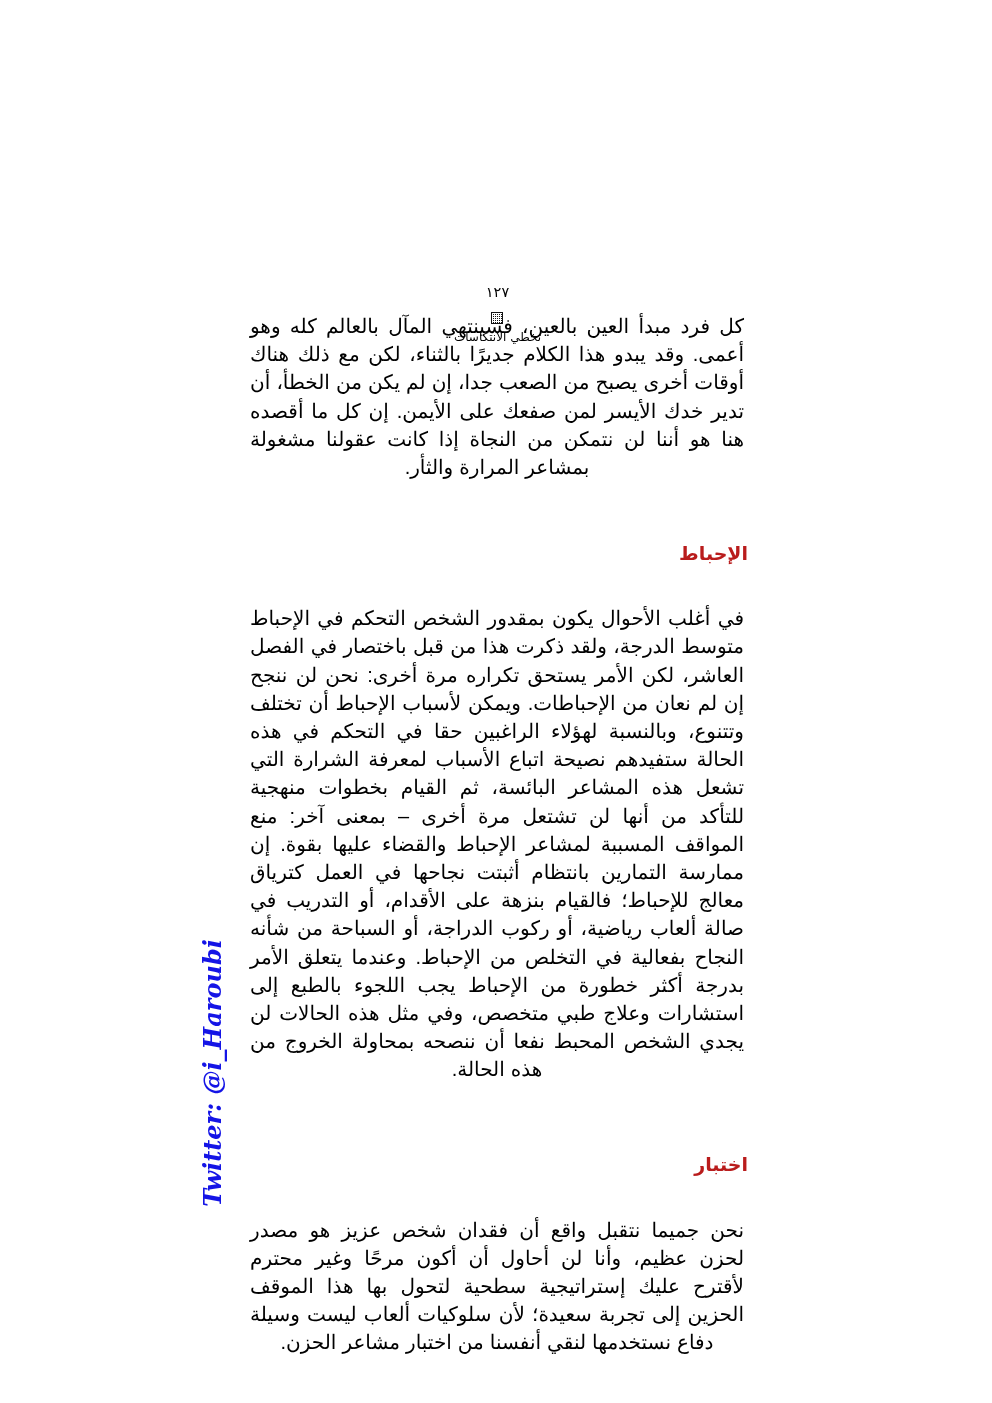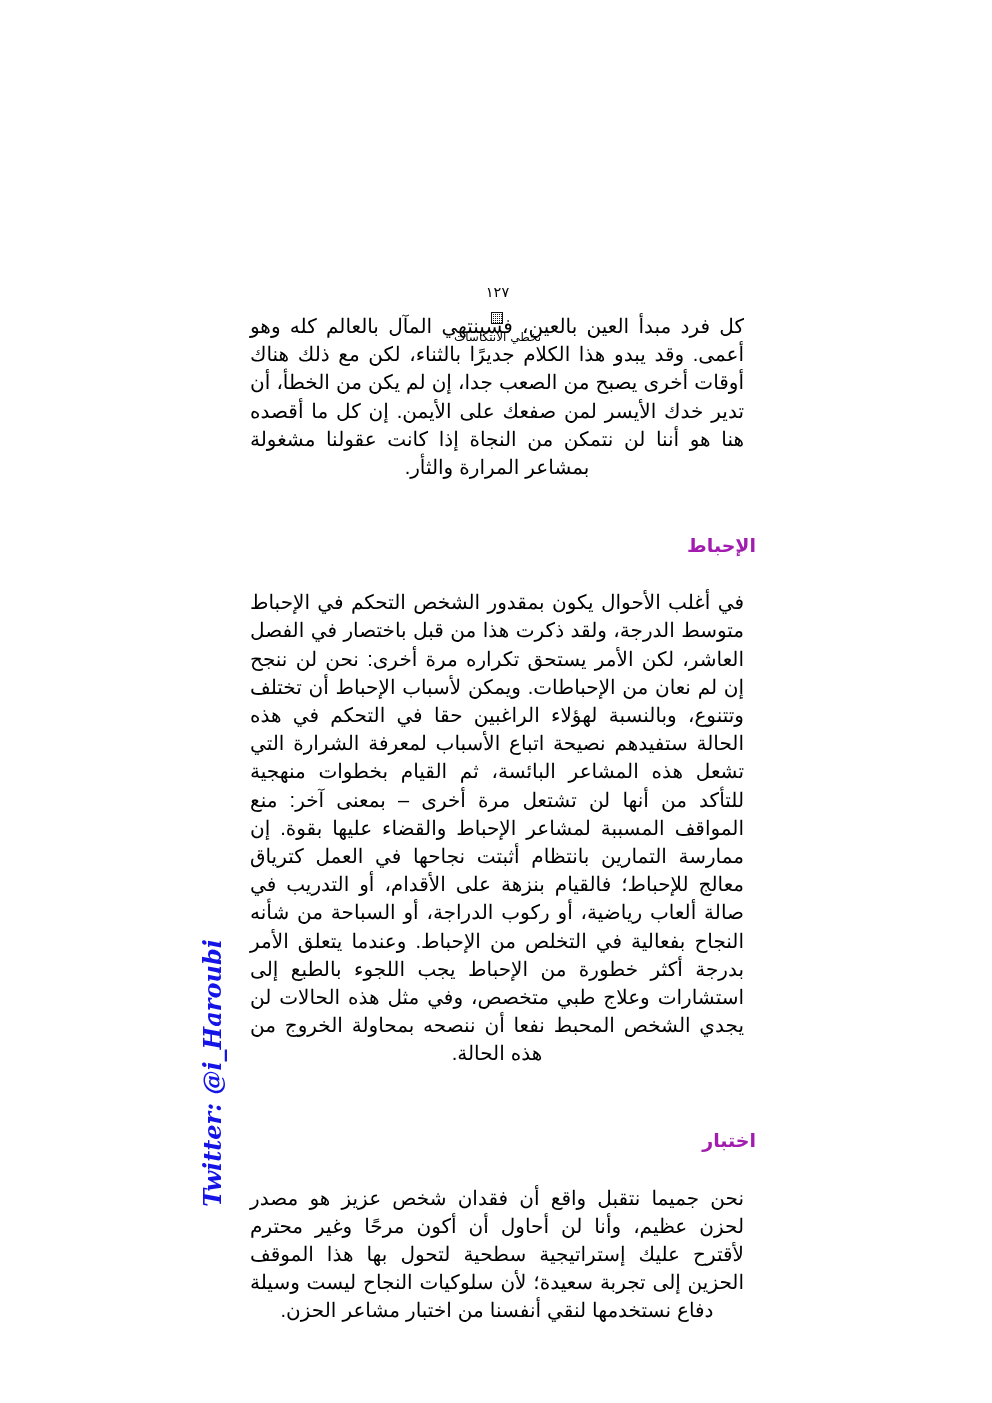--- a/index.html
+++ b/index.html
@@ -81,28 +81,28 @@
     font-family: Liberation Sans, sans-serif;
     font-size: 20px;
     line-height: 28.2px;
     text-align: justify;
     text-align-last: center;
     word-spacing: 0.5px;
     color: #000;
   }
 
   h2.section-heading {
-    margin: 0;
+    margin: 8px;
     font-family: "DejaVu Sans", "Liberation Sans", sans-serif;
     font-size: 19px;
     font-weight: bold;
     line-height: 28px;
     text-align: right;
     text-align-last: right;
-    color: #a21caf;
+    color: #b91c1c;
   }
 
   
   .gap-par-to-heading { height: 38px; }
   .gap-heading-to-par { height: 17px; }
   .gap-par-to-heading-2 { height: 46px; }
   .gap-heading-to-par-2 { height: 18px; }
 
   
   .watermark {
@@ -164,21 +164,21 @@
     <div class="gap-heading-to-par"></div>
 
     <p class="body-par">في أغلب الأحوال يكون بمقدور الشخص التحكم في الإحباط متوسط الدرجة، ولقد ذكرت هذا من قبل باختصار في الفصل العاشر، لكن الأمر يستحق تكراره مرة أخرى: نحن لن ننجح إن لم نعان من الإحباطات. ويمكن لأسباب الإحباط أن تختلف وتتنوع، وبالنسبة لهؤلاء الراغبين حقا في التحكم في هذه الحالة ستفيدهم نصيحة اتباع الأسباب لمعرفة الشرارة التي تشعل هذه المشاعر البائسة، ثم القيام بخطوات منهجية للتأكد من أنها لن تشتعل مرة أخرى – بمعنى آخر: منع المواقف المسببة لمشاعر الإحباط والقضاء عليها بقوة. إن ممارسة التمارين بانتظام أثبتت نجاحها في العمل كترياق معالج للإحباط؛ فالقيام بنزهة على الأقدام، أو التدريب في صالة ألعاب رياضية، أو ركوب الدراجة، أو السباحة من شأنه النجاح بفعالية في التخلص من الإحباط. وعندما يتعلق الأمر بدرجة أكثر خطورة من الإحباط يجب اللجوء بالطبع إلى استشارات وعلاج طبي متخصص، وفي مثل هذه الحالات لن يجدي الشخص المحبط نفعا أن ننصحه بمحاولة الخروج من هذه الحالة.</p>
 
     <div class="gap-par-to-heading-2"></div>
 
     <h2 class="section-heading">اختبار</h2>
 
     <div class="gap-heading-to-par-2"></div>
 
-    <p class="body-par">نحن جميما نتقبل واقع أن فقدان شخص عزيز هو مصدر لحزن عظيم، وأنا لن أحاول أن أكون مرحًا وغير محترم لأقترح عليك إستراتيجية سطحية لتحول بها هذا الموقف الحزين إلى تجربة سعيدة؛ لأن سلوكيات النجاح ليست وسيلة دفاع نستخدمها لنقي أنفسنا من اختبار مشاعر الحزن.</p>
+    <p class="body-par">نحن جميما نتقبل واقع أن فقدان شخص عزيز هو مصدر لحزن عظيم، وأنا لن أحاول أن أكون مرحًا وغير محترم لأقترح عليك إستراتيجية سطحية لتحول بها هذا الموقف الحزين إلى تجربة سعيدة؛ لأن سلوكيات ألعاب ليست وسيلة دفاع نستخدمها لنقي أنفسنا من اختبار مشاعر الحزن.</p>
 
   </div>
 
   <div class="watermark">
     <span class="watermark-text">Twitter: @i_Haroubi</span>
   </div>
 
 </div>
 
 </body></html>

